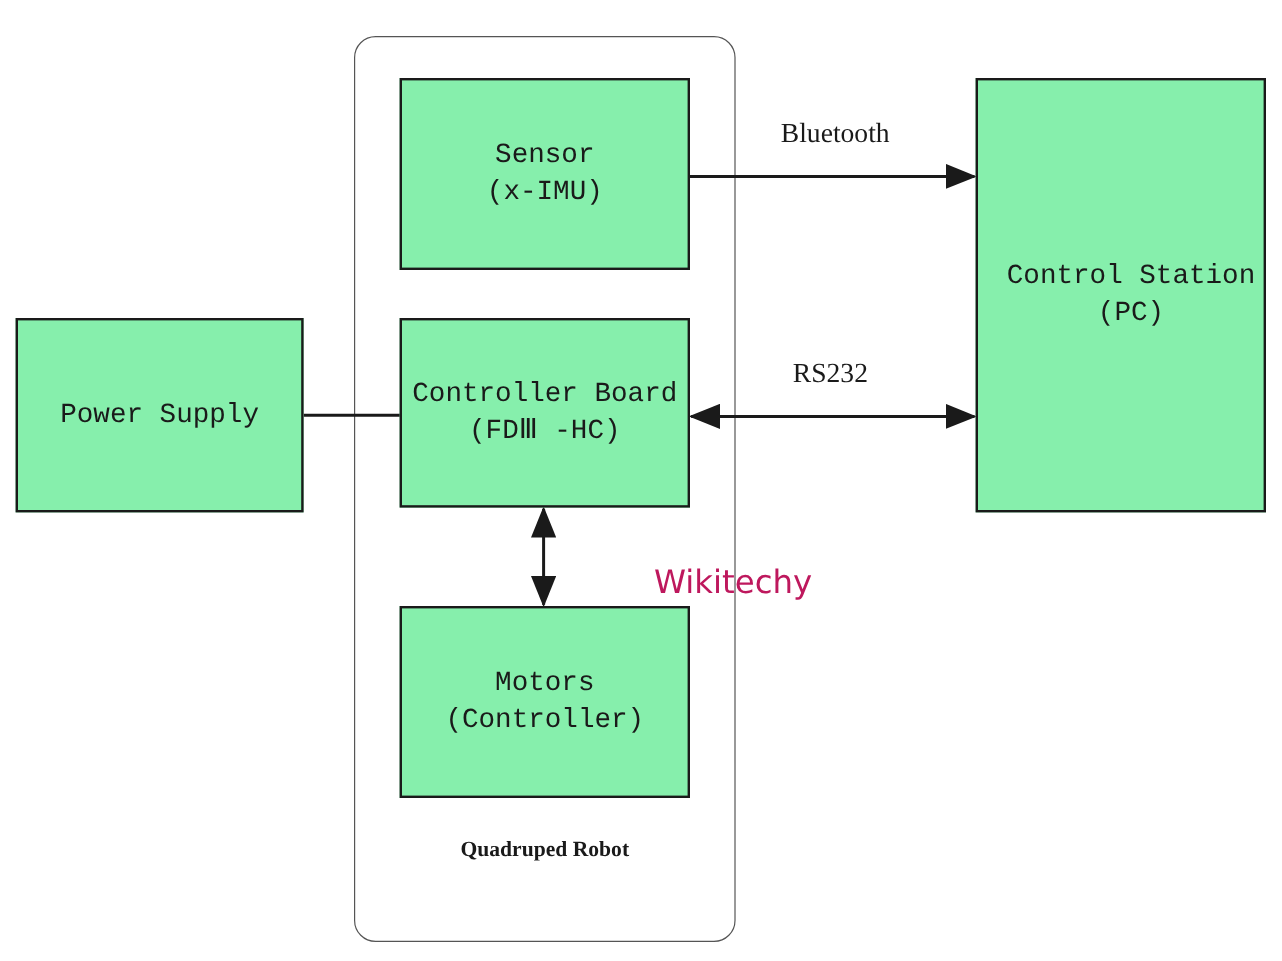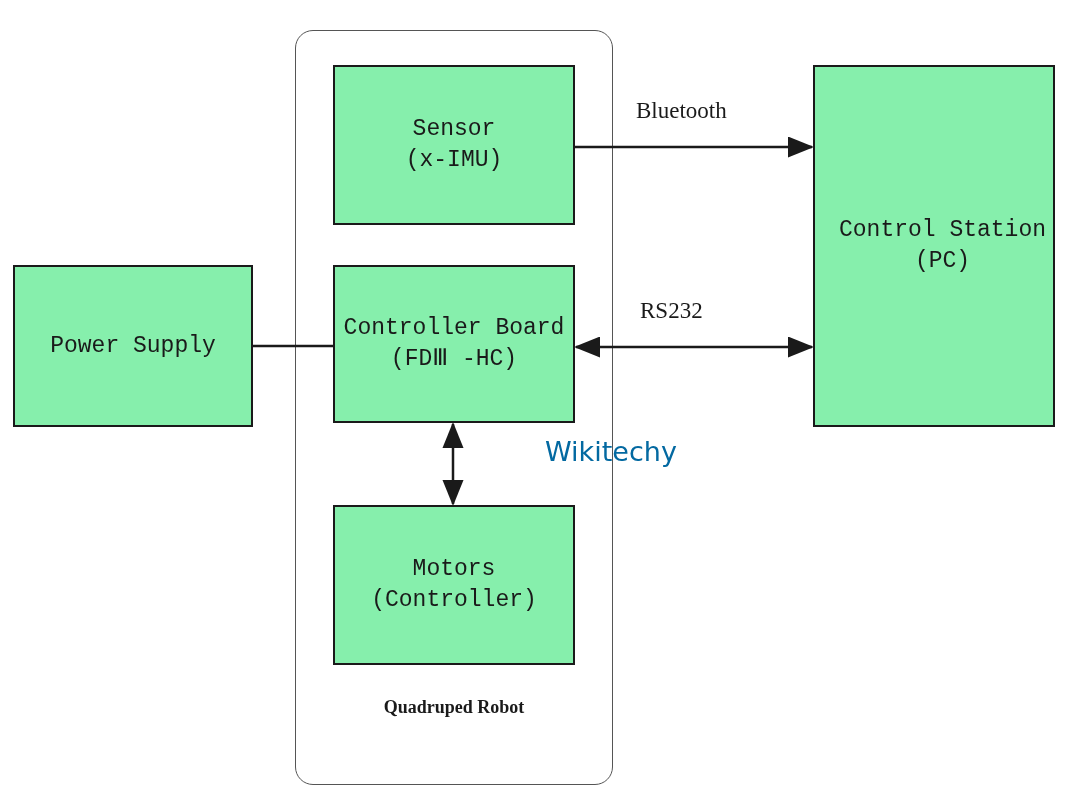--- a/index.html
+++ b/index.html
@@ -42,21 +42,21 @@
   }
   .node-power     { left: 13px;  top: 265px; width: 240px; height: 162px; }
   .node-sensor    { left: 333px; top: 65px;  width: 242px; height: 160px; }
   .node-controller{ left: 333px; top: 265px; width: 242px; height: 158px; align-items: center; }
   .node-motors    { left: 333px; top: 505px; width: 242px; height: 160px; text-align: right; }
   .node-station   { left: 813px; top: 65px;  width: 242px; height: 362px; padding-left: 17px; }
   .edge-label {
     position: absolute;
     font-size: 23px;
     line-height: 26px;
-    text-align: left;
+    text-align: center;
     white-space: nowrap;
   }
   .label-bluetooth { left: 636px; top: 98px;  width: 120px; }
   .label-rs232     { left: 640px; top: 298px; width: 104px; }
   .group-label {
     position: absolute;
     left: 333px;
     top: 697px;
     width: 242px;
     text-align: center;
@@ -130,15 +130,15 @@
   <div class="node node-station">
     <span>Control Station</span>
     <span>(PC)</span>
   </div>
 
   <div class="edge-label label-bluetooth">Bluetooth</div>
   <div class="edge-label label-rs232">RS232</div>
 
   <div class="group-label">Quadruped Robot</div>
 
-  <div class="watermark" style="color: #0369a1;">Wikitechy</div>
+  <div class="watermark" style="color: #be185d; margin-top: 34px;">Wikitechy</div>
 
 </div>
 
 </body></html>

